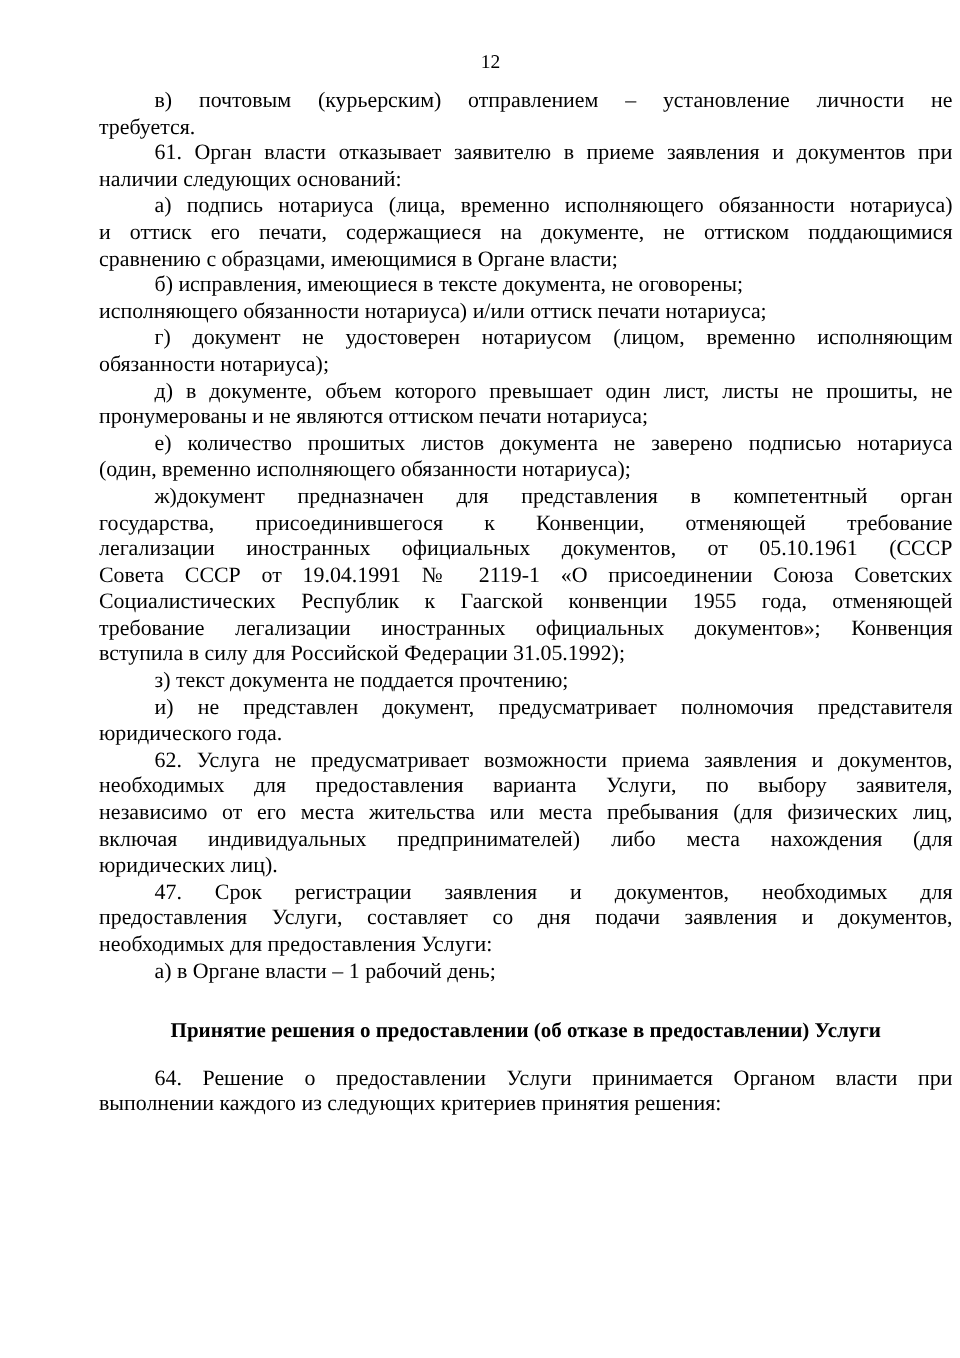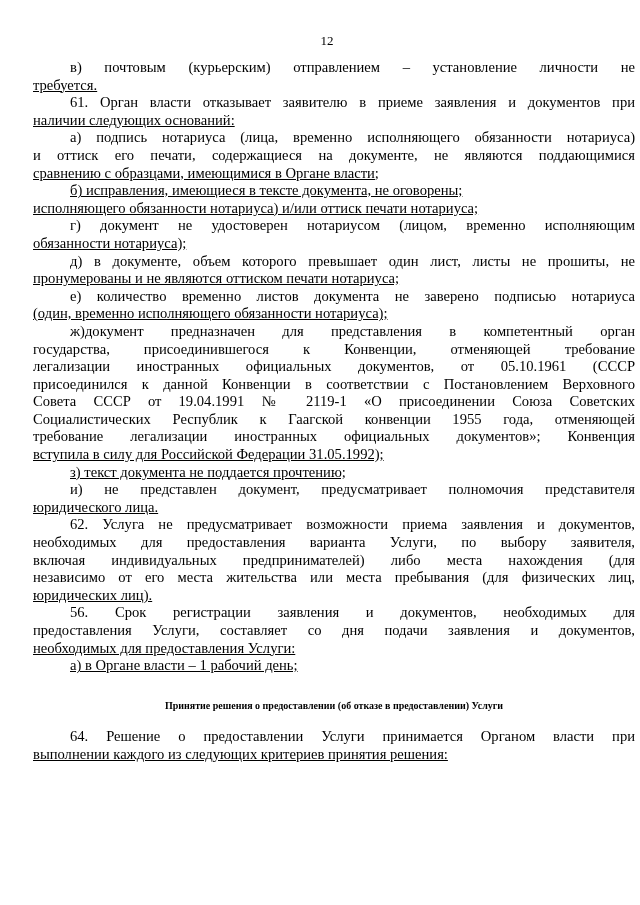--- a/index.html
+++ b/index.html
@@ -24,108 +24,107 @@
     font-size: 13px;
     line-height: 15px;
     color: #000000;
   }
   .doc-body {
     margin-top: 11px;
     padding-left: 33px;
     padding-right: 5px;
     font-size: 14.6px;
     line-height: 17.6px;
+    margin-left: 33px;
   }
   .para {
     margin: 0;
     padding: 0;
   }
   .line {
     text-align: justify;
     text-align-last: justify;
   }
   .line.end {
     text-align-last: left;
-    text-decoration: underline;
   }
   .line.first {
     text-indent: 37px;
   }
   .heading {
     margin-top: 22px;
     margin-bottom: 14px;
     font-weight: bold;
     text-align: center;
-    font-size: 10px;
+    font-size: 14px;
     line-height: 17.6px;
   }
 </style>
 </head>
 <body>
 
 <div class="page">
   <div class="pagenum">12</div>
   <div class="doc-body" id="doc-body">
       <div class="para">
         <div class="line first">в) почтовым (курьерским) отправлением – установление личности не</div>
         <div class="line end">требуется.</div>
       </div>
       <div class="para">
         <div class="line first">61. Орган власти отказывает заявителю в приеме заявления и документов при</div>
         <div class="line end">наличии следующих оснований:</div>
       </div>
       <div class="para">
         <div class="line first">а) подпись нотариуса (лица, временно исполняющего обязанности нотариуса)</div>
-        <div class="line">и оттиск его печати, содержащиеся на документе, не являются поддающимися</div>
+        <div class="line">и оттиск его печати, содержащиеся на документе, не оттиском поддающимися</div>
         <div class="line end">сравнению с образцами, имеющимися в Органе власти;</div>
       </div>
       <div class="para">
         <div class="line first end">б) исправления, имеющиеся в тексте документа, не оговорены;</div>
       </div>
       <div class="para">
         <div class="line end">исполняющего обязанности нотариуса) и/или оттиск печати нотариуса;</div>
       </div>
       <div class="para">
         <div class="line first">г) документ не удостоверен нотариусом (лицом, временно исполняющим</div>
         <div class="line end">обязанности нотариуса);</div>
       </div>
       <div class="para">
         <div class="line first">д) в документе, объем которого превышает один лист, листы не прошиты, не</div>
         <div class="line end">пронумерованы и не являются оттиском печати нотариуса;</div>
       </div>
       <div class="para">
-        <div class="line first">е) количество временно листов документа не заверено подписью нотариуса</div>
+        <div class="line first">е) количество прошитых листов документа не заверено подписью нотариуса</div>
         <div class="line end">(один, временно исполняющего обязанности нотариуса);</div>
       </div>
       <div class="para">
         <div class="line first">ж)документ предназначен для представления в компетентный орган</div>
         <div class="line">государства, присоединившегося к Конвенции, отменяющей требование</div>
         <div class="line">легализации иностранных официальных документов, от 05.10.1961 (СССР</div>
-        <div class="line">присоединился к данной Конвенции в соответствии с Постановлением Верховного</div>
         <div class="line">Совета СССР от 19.04.1991 № 2119-1 «О присоединении Союза Советских</div>
         <div class="line">Социалистических Республик к Гаагской конвенции 1955 года, отменяющей</div>
         <div class="line">требование легализации иностранных официальных документов»; Конвенция</div>
         <div class="line end">вступила в силу для Российской Федерации 31.05.1992);</div>
       </div>
       <div class="para">
         <div class="line first end">з) текст документа не поддается прочтению;</div>
       </div>
       <div class="para">
         <div class="line first">и) не представлен документ, предусматривает полномочия представителя</div>
-        <div class="line end">юридического лица.</div>
+        <div class="line end">юридического года.</div>
       </div>
       <div class="para">
         <div class="line first">62. Услуга не предусматривает возможности приема заявления и документов,</div>
         <div class="line">необходимых для предоставления варианта Услуги, по выбору заявителя,</div>
+        <div class="line">независимо от его места жительства или места пребывания (для физических лиц,</div>
         <div class="line">включая индивидуальных предпринимателей) либо места нахождения (для</div>
-        <div class="line">независимо от его места жительства или места пребывания (для физических лиц,</div>
         <div class="line end">юридических лиц).</div>
       </div>
       <div class="para">
-        <div class="line first">56. Срок регистрации заявления и документов, необходимых для</div>
+        <div class="line first">47. Срок регистрации заявления и документов, необходимых для</div>
         <div class="line">предоставления Услуги, составляет со дня подачи заявления и документов,</div>
         <div class="line end">необходимых для предоставления Услуги:</div>
       </div>
       <div class="para">
         <div class="line first end">а) в Органе власти – 1 рабочий день;</div>
       </div>
       <div class="heading">Принятие решения о предоставлении (об отказе в предоставлении) Услуги</div>
       <div class="para">
         <div class="line first">64. Решение о предоставлении Услуги принимается Органом власти при</div>
         <div class="line end">выполнении каждого из следующих критериев принятия решения:</div>

